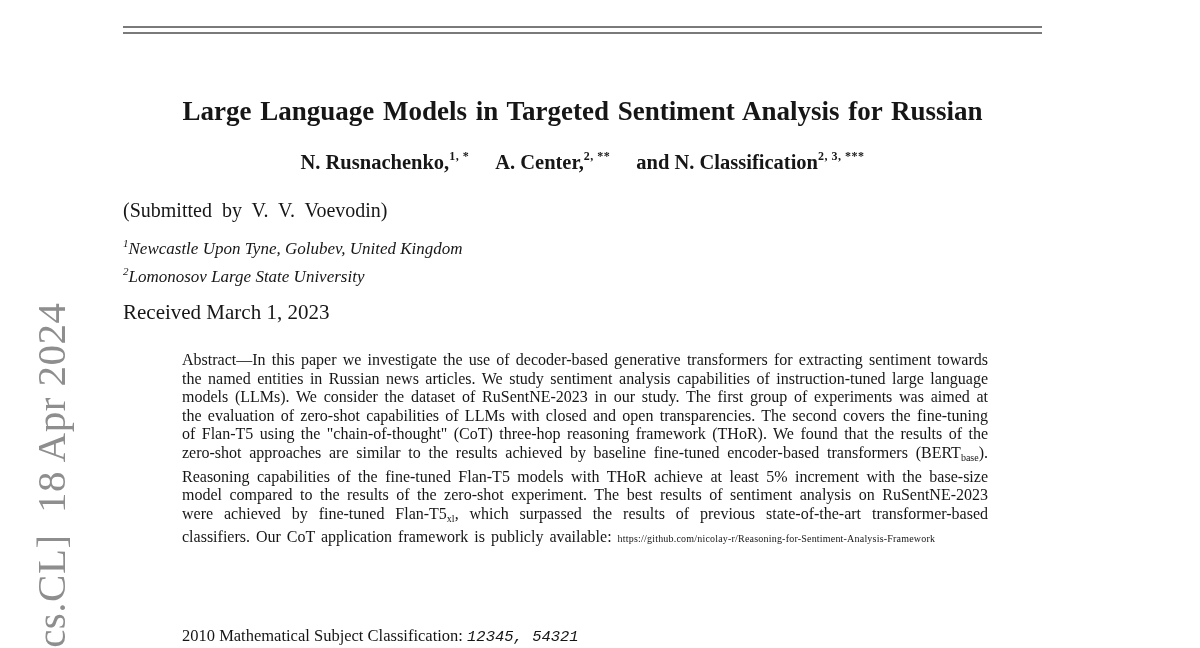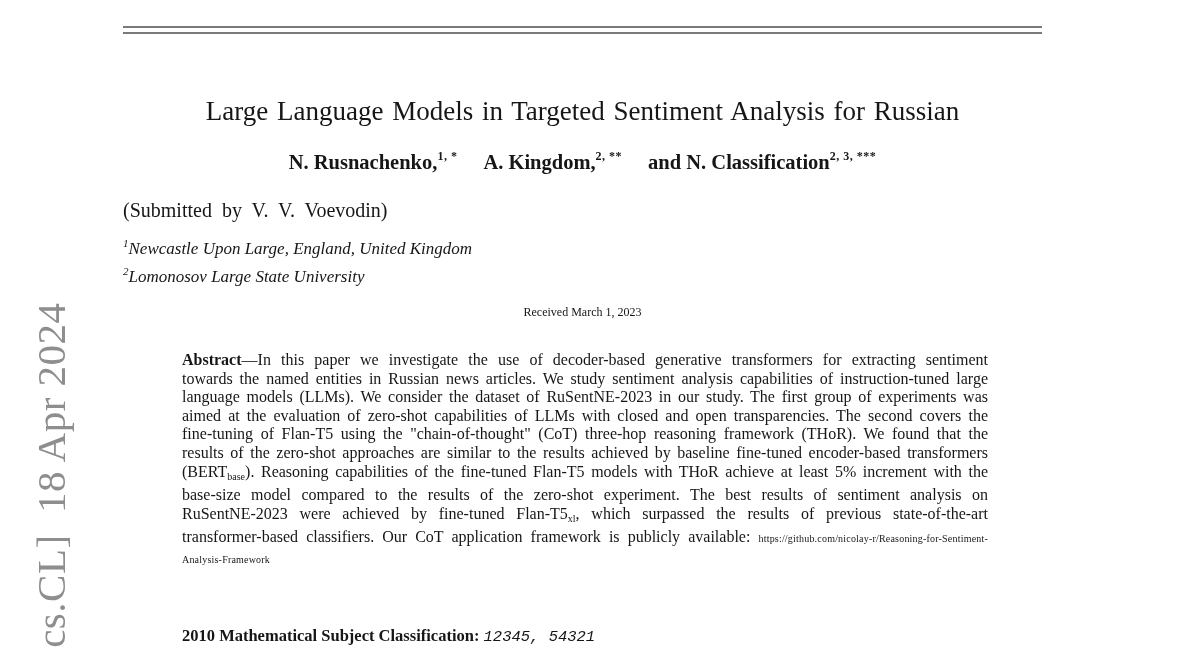--- a/index.html
+++ b/index.html
@@ -38,21 +38,21 @@
     border-bottom: 2.5px solid #7a7a7a;
   }
 
   .title {
     position: absolute;
     left: 123px;
     top: 93px;
     width: 919px;
     text-align: center;
     font-size: 27px;
-    font-weight: normal;
+    font-weight: bold;
     word-spacing: 2px;
     line-height: 36px;
   }
 
   .authors {
     position: absolute;
     left: 123px;
     top: 141px;
     width: 919px;
     text-align: center;
@@ -83,73 +83,73 @@
     font-size: 17px;
     line-height: 23.3px;
   }
   .affiliations sup { font-size: 11px; vertical-align: 7px; font-style: italic; }
 
   .received {
     position: absolute;
     left: 123px;
     top: 301px;
     width: 919px;
-    text-align: center;
-    font-size: 12px;
+    text-align: left;
+    font-size: 21px;
     line-height: 22px;
   }
 
   .abstract {
     position: absolute;
     left: 182px;
     top: 351px;
     width: 806px;
     font-size: 16px;
     line-height: 18.6px;
     text-align: justify;
     word-spacing: 2px;
   }
-  .abstract b { font-weight: bold; }
+  .abstract b { font-weight: normal; }
   .abstract sub { font-size: 10px; vertical-align: -3px; }
   .mono {
     font-family: Liberation Serif, serif;
     font-size: 10px;
     letter-spacing: 0.2px;
     overflow-wrap: anywhere;
     word-spacing: 0;
   }
 
   .msc {
     position: absolute;
     left: 182px;
     top: 625px;
     width: 806px;
     font-size: 16.5px;
     line-height: 22px;
   }
-  .msc .msc-label { font-weight: bold; }
+  .msc .msc-label { font-weight: normal; }
   .msc .msc-value { font-family: "Liberation Mono", monospace; font-size: 15.5px; font-style: italic; }
 </style>
 </head>
 <body>
 
 <div class="page">
 
   <div class="watermark">[cs.CL]&nbsp; 18 Apr 2024</div>
 
   <div class="double-rule"></div>
 
   <div class="title">Large Language Models in Targeted Sentiment Analysis for Russian</div>
 
-  <div class="authors"><span class="author-group"><span>N. Rusnachenko,</span><sup>1, *</sup></span><span class="author-gap"></span><span class="author-group"><span>A. Kingdom,</span><sup>2, **</sup></span><span class="author-gap"></span><span class="author-group"><span>and N. Classification</span><sup>2, 3, ***</sup></span></div>
+  <div class="authors"><span class="author-group"><span>N. Rusnachenko,</span><sup>1, *</sup></span><span class="author-gap"></span><span class="author-group"><span>A. Center,</span><sup>2, **</sup></span><span class="author-gap"></span><span class="author-group"><span>and N. Classification</span><sup>2, 3, ***</sup></span></div>
 
   <div class="submitted">(Submitted by V. V. Voevodin)</div>
 
   <div class="affiliations">
-    <div><sup>1</sup><span>Newcastle Upon Large, England, United Kingdom</span></div>
+    <div><sup>1</sup><span>Newcastle Upon Tyne, Golubev, United Kingdom</span></div>
     <div><sup>2</sup><span>Lomonosov Large State University</span></div>
   </div>
 
   <div class="received">Received March 1, 2023</div>
 
   <div class="abstract"><b>Abstract</b><span>—In this paper we investigate the use of decoder-based generative transformers for extracting sentiment towards the named entities in Russian news articles. We study sentiment analysis capabilities of instruction-tuned large language models (LLMs). We consider the dataset of RuSentNE-2023 in our study. The first group of experiments was aimed at the evaluation of zero-shot capabilities of LLMs with closed and open transparencies. The second covers the fine-tuning of Flan-T5 using the "chain-of-thought" (CoT) three-hop reasoning framework (THoR). We found that the results of the zero-shot approaches are similar to the results achieved by baseline fine-tuned encoder-based transformers (BERT</span><sub>base</sub><span>). Reasoning capabilities of the fine-tuned Flan-T5 models with THoR achieve at least 5% increment with the base-size model compared to the results of the zero-shot experiment. The best results of sentiment analysis on RuSentNE-2023 were achieved by fine-tuned Flan-T5</span><sub>xl</sub><span>, which surpassed the results of previous state-of-the-art transformer-based classifiers. Our CoT application framework is publicly available: </span><span class="mono">https://github.com/nicolay-r/Reasoning-for-Sentiment-Analysis-Framework</span></div>
 
   <div class="msc"><span class="msc-label">2010 Mathematical Subject Classification:</span><span> </span><span class="msc-value">12345, 54321</span></div>
 
 </div>

